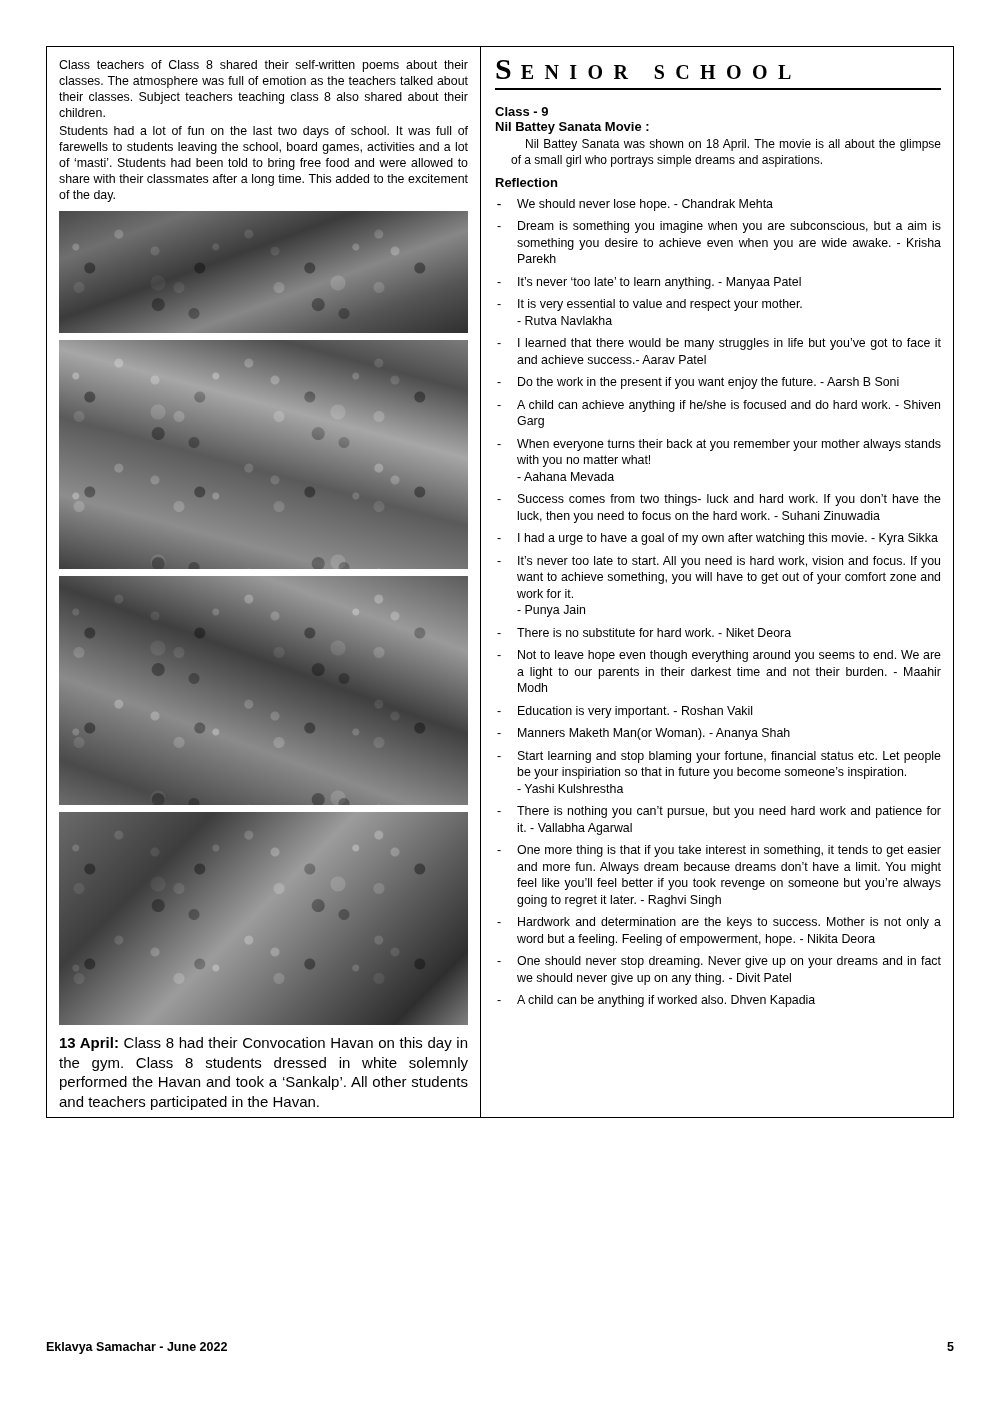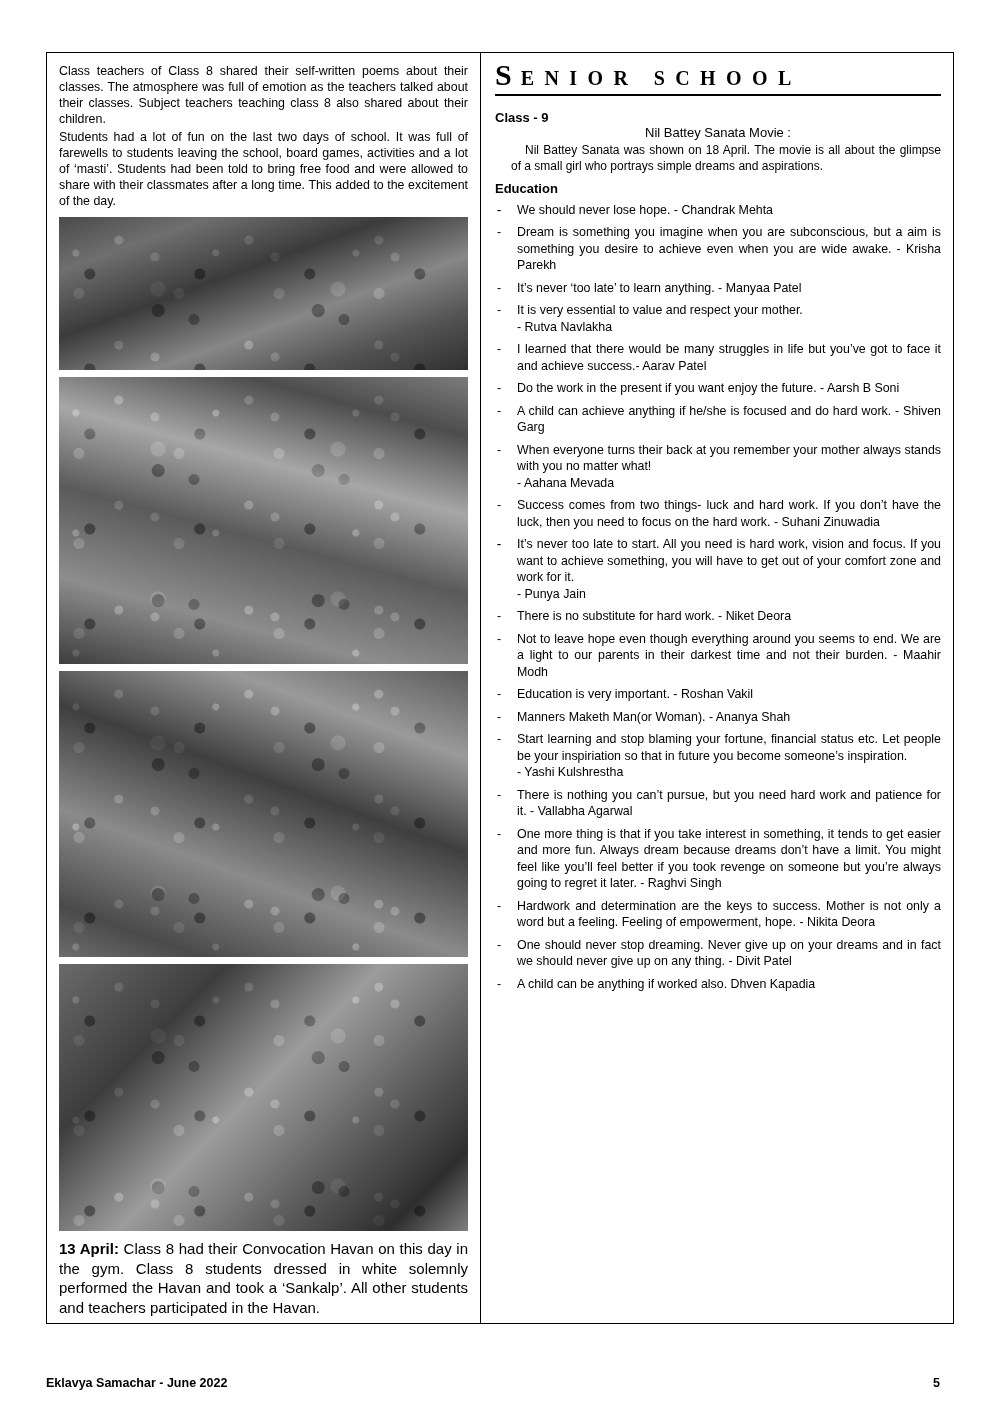--- a/index.html
+++ b/index.html
@@ -6,22 +6,22 @@
   html, body { margin:0; padding:0; }
   body {
     width:1000px; height:1414px;
     background:#ffffff;
     font-family:"Liberation Sans", sans-serif;
     color:#000;
     position:relative;
   }
   .page {
     position:absolute;
-    left:46px; top:52px;
-    width:908px; height:1272px;
+    left:46px; top:46px;
+    width:908px; height:1072px;
     border:1.5px solid #000;
     display:flex;
   }
   .col-left {
     width:434px;
     border-right:1.5px solid #000;
     padding:10px 12px 6px 12px;
     display:flex;
     flex-direction:column;
   }
@@ -91,23 +91,22 @@
     font-size:30px;
     line-height:0.8;
     letter-spacing:0.30em;
   }
   .cls {
     font-size:13px;
     font-weight:bold;
   }
   .movie-title {
     font-size:13px;
-    font-weight:normal;
+    font-weight:bold;
     margin-bottom:3px;
-    text-align:center;
   }
   .movie-body {
     font-size:12px;
     line-height:1.32;
     text-align:justify;
     margin:0 0 6px 16px;
     text-indent:14px;
   }
   .reflection-title {
     font-size:13px;
@@ -125,28 +124,27 @@
   }
   ul.refl li .dash {
     position:absolute;
     left:2px; top:0;
   }
   ul.refl li:last-child { margin-bottom:0; }
 
   
   .footer {
     position:absolute;
-    left:46px; right:60px;
+    left:46px; right:46px;
     top:1340px;
     display:flex;
     justify-content:space-between;
     align-items:flex-end;
     font-size:12.5px;
     font-weight:bold;
-    margin-top:36px;
   }
 </style>
 </head>
 <body>
 
 <div class="page">
 
   <div class="col-left">
     <div class="intro">
       <p>Class  teachers of  Class 8 shared their self-written poems about their classes. The atmosphere was full of emotion as the teachers talked about their classes. Subject teachers teaching class 8 also shared about their children.</p>
@@ -171,36 +169,36 @@
     </div>
   </div>
 
   <div class="col-right">
     <div class="sr-head"><span class="drop">S</span><span>ENIOR  SCHOOL</span></div>
 
     <div class="cls">Class - 9</div>
     <div class="movie-title">Nil Battey Sanata Movie :</div>
     <div class="movie-body">Nil Battey Sanata was shown on 18 April. The movie is all about the glimpse of a small girl who portrays simple dreams and aspirations.</div>
 
-    <div class="reflection-title">Education</div>
+    <div class="reflection-title">Reflection</div>
 
     <ul class="refl">
       <li><span class="dash">-</span></li>
       <li><span class="dash">-</span><span>We should never lose hope. - Chandrak Mehta</span></li>
       <li><span class="dash">-</span><span>Dream is something you imagine when you are subconscious, but a aim is something you desire to achieve even when you are wide awake. - Krisha Parekh</span></li>
       <li><span class="dash">-</span><span>It’s never ‘too late’ to learn anything. - Manyaa Patel</span></li>
       <li><span class="dash">-</span><span style="white-space:pre-line"> It is very essential to value and respect your mother.
 - Rutva Navlakha</span></li>
       <li><span class="dash">-</span><span> I learned that there would be many struggles in life but you’ve got to face it and achieve success.- Aarav Patel</span></li>
       <li><span class="dash">-</span><span>Do the work in the present if you want enjoy the future. - Aarsh B Soni</span></li>
       <li><span class="dash">-</span><span>A child can achieve anything if he/she is focused and do hard work. - Shiven Garg</span></li>
       <li><span class="dash">-</span><span style="white-space:pre-line">When everyone turns their back at you remember your mother always stands with you no matter what!
 - Aahana Mevada</span></li>
       <li><span class="dash">-</span><span>Success comes from two things- luck and hard work. If you don’t have the luck, then you need to focus on the hard work. - Suhani Zinuwadia</span></li>
-      <li><span class="dash">-</span></li>
+      <li><span class="dash">-</span><span>I had a urge to have a goal of my own after watching this movie. - Kyra Sikka</span></li>
       <li><span class="dash">-</span><span style="white-space:pre-line">It’s never too late to start. All you need is hard work, vision and focus. If you want to achieve something, you will have to get out of your comfort zone and work for it.
 - Punya Jain</span></li>
       <li><span class="dash">-</span><span>There is no substitute for hard work. - Niket Deora</span></li>
       <li><span class="dash">-</span><span>Not to leave hope even though everything around you seems to end. We are a light to our parents in their darkest time and not their burden. - Maahir Modh</span></li>
       <li><span class="dash">-</span><span>Education is very important. - Roshan Vakil</span></li>
       <li><span class="dash">-</span><span>Manners Maketh Man(or Woman). - Ananya Shah</span></li>
       <li><span class="dash">-</span><span style="white-space:pre-line">Start learning and stop blaming your fortune, financial status etc. Let people be your inspiriation so that in future you become someone’s inspiration.
 - Yashi Kulshrestha</span></li>
       <li><span class="dash">-</span><span>There is nothing you can’t pursue, but you need hard work and patience for it. - Vallabha Agarwal</span></li>
       <li><span class="dash">-</span><span>One more thing is that if you take interest in something, it tends to get easier and more fun. Always  dream because dreams don’t have a limit. You might feel like you’ll feel better if you took revenge on someone but you’re always going to regret it later. - Raghvi Singh</span></li>

